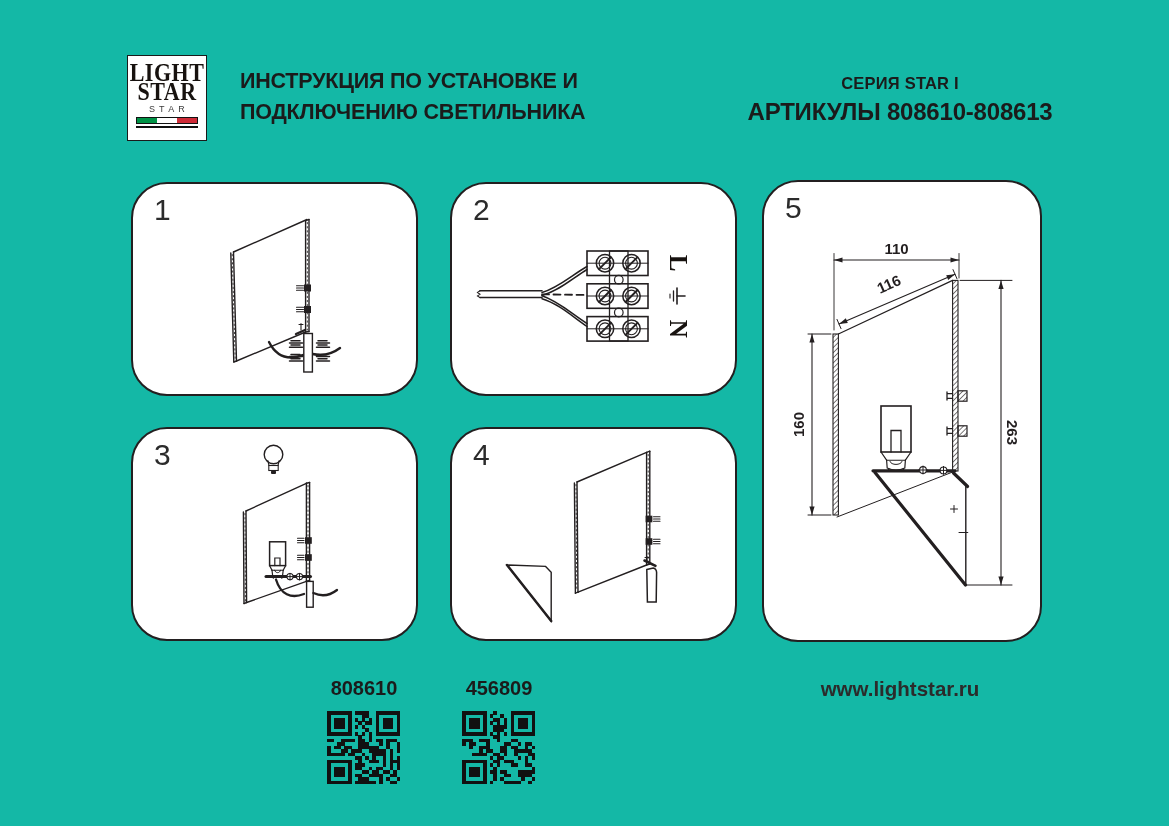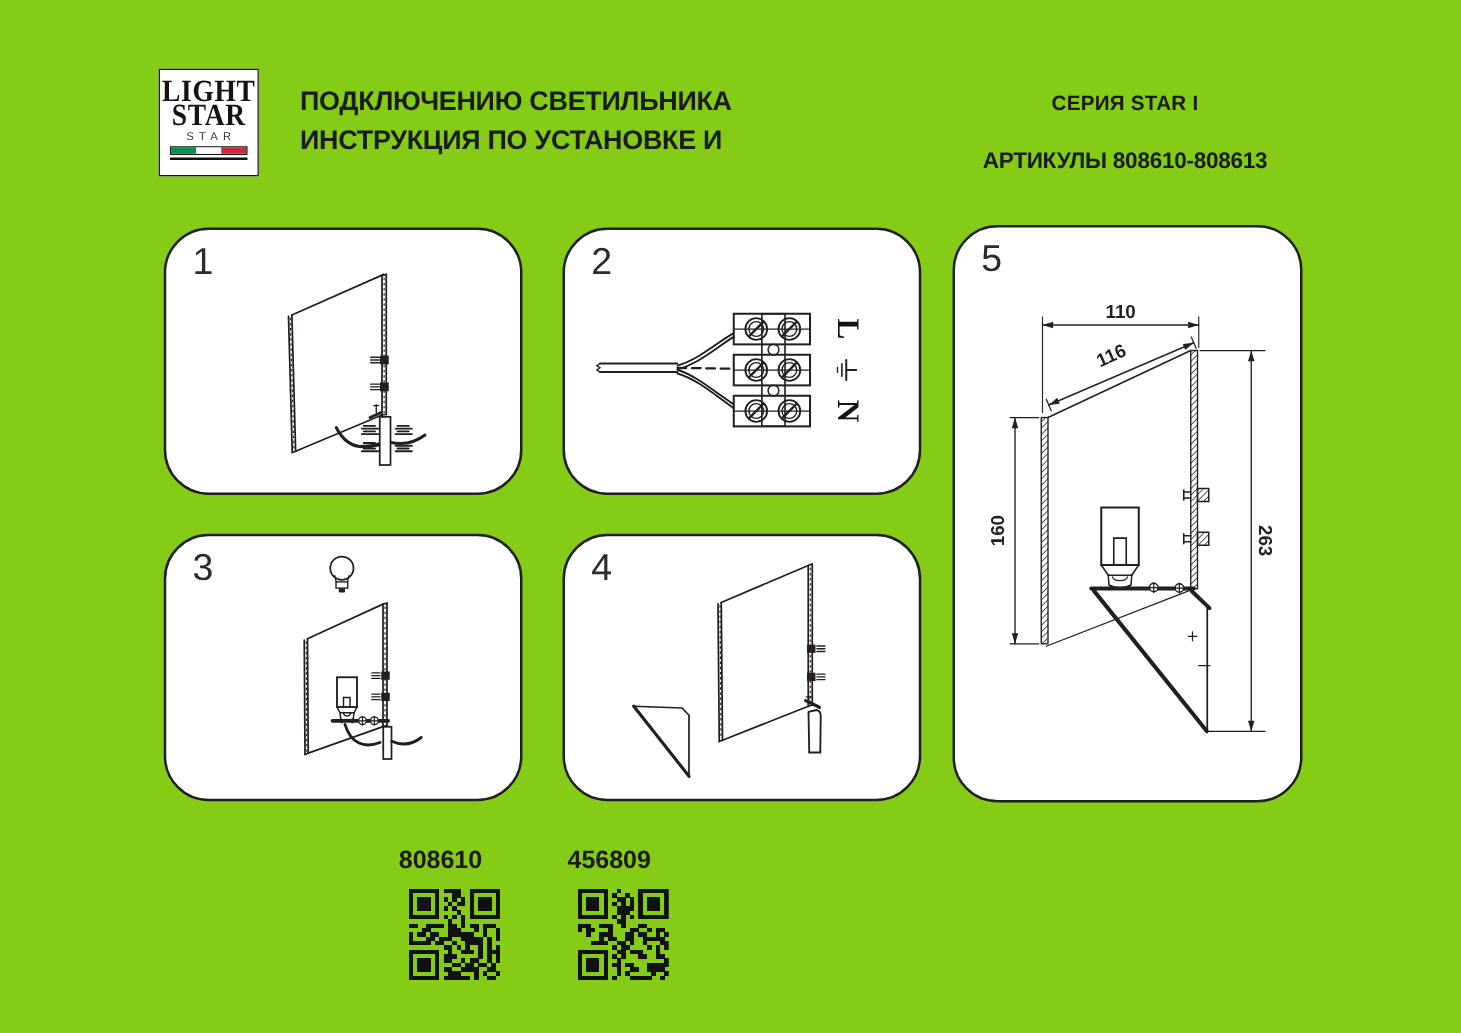--- a/index.html
+++ b/index.html
@@ -1,43 +1,43 @@
 <!DOCTYPE html>
 <html><head>
 <meta charset="utf-8">
 <style>
   html,body{margin:0;padding:0;background:#fff;}
-  .sheet{position:relative;width:1169px;height:826px;background:#84cc16;overflow:hidden;
+  .sheet{position:relative;width:1169px;height:826px;background:#14b8a6;overflow:hidden;
          font-family:"Liberation Sans",sans-serif;color:#231f20;}
   
   .logo-box{position:absolute;left:127px;top:55px;width:80px;height:86px;border:1.6px solid #1a1a1a;
             box-sizing:border-box;display:flex;flex-direction:column;align-items:center;justify-content:flex-start;
             padding-top:7px;background:#fff;}
   .logo-word{font-family:"Liberation Serif",serif;font-weight:700;font-size:22px;line-height:19px;
              letter-spacing:.5px;color:#17120f;transform:scaleY(1.12);}
   .logo-group{font-size:9px;letter-spacing:4.2px;color:#3a3a3a;margin:3px 0 0 4px;}
   .flag{width:62px;height:7px;border:1px solid #111;box-sizing:border-box;display:flex;margin-top:3px;}
   .flag i{flex:1;display:block;}
   .flag-underline{width:62px;height:2.5px;background:#111;margin-top:1.5px;}
   .title{position:absolute;left:240px;top:66px;font-size:21.5px;font-weight:700;line-height:31px;
          color:#1b1b1b;letter-spacing:-.2px;}
   .series-block{position:absolute;left:738px;top:74px;width:324px;text-align:center;color:#1b1b1b;}
   .series-line1{font-size:16.5px;font-weight:700;letter-spacing:.2px;}
-  .series-line2{font-size:18px;font-weight:700;margin-top:25px;letter-spacing:-.2px;}
+  .series-line2{font-size:24px;font-weight:700;margin-top:5px;letter-spacing:-.2px;}
   
   .panel{position:absolute;border:2px solid #231f20;border-radius:36px;background:#fff;box-sizing:border-box;}
   #panel1{left:131px;top:182px;width:287px;height:214px;}
   #panel2{left:450px;top:182px;width:287px;height:214px;}
   #panel3{left:131px;top:427px;width:287px;height:214px;}
   #panel4{left:450px;top:427px;width:287px;height:214px;}
   #panel5{left:762px;top:180px;width:280px;height:462px;}
   .panel-num{position:absolute;left:21px;top:9px;font-size:30px;font-weight:400;color:#2b2b2b;}
   .panel svg{position:absolute;left:0;top:0;}
   
-  .footer-art{position:absolute;top:677px;width:90px;text-align:left;font-size:20px;font-weight:700;color:#1b1b1b;}
+  .footer-art{position:absolute;top:677px;width:90px;text-align:center;font-size:20px;font-weight:700;color:#1b1b1b;}
   #art-left{left:319px;}
   #art-right{left:454px;}
   .qr{position:absolute;top:711px;width:73px;height:73px;}
   #qr-left{left:327px;}
   #qr-right{left:462px;}
   .website{position:absolute;left:795px;top:677px;width:210px;text-align:center;
            font-size:20.5px;font-weight:700;color:#2b2b2b;}
   text{font-family:"Liberation Sans",sans-serif;}
   .dim{font-size:15px;font-weight:700;fill:#231f20;}
   .wire-label{font-family:"Liberation Serif",serif;font-size:25px;font-weight:700;fill:#17120f;}
@@ -53,22 +53,22 @@
     <div class="logo-group">STAR</div>
     <div class="flag">
       <i style="background:#009246"></i>
         <i style="background:#ffffff"></i>
         <i style="background:#ce2b37"></i>
     </div>
     <div class="flag-underline"></div>
   </div>
 
   <div class="title">
+    <div>ИНСТРУКЦИЯ ПО УСТАНОВКЕ И</div>
     <div>ПОДКЛЮЧЕНИЮ СВЕТИЛЬНИКА</div>
-    <div>ИНСТРУКЦИЯ ПО УСТАНОВКЕ И</div>
   </div>
 
   <div class="series-block">
     <div class="series-line1">СЕРИЯ STAR I</div>
     <div class="series-line2">АРТИКУЛЫ 808610-808613</div>
   </div>
 
   <div class="panel" id="panel1">
     <div class="panel-num">1</div>
     <svg width="283" height="210" viewBox="0 0 283 210">
@@ -769,14 +769,15 @@
         <rect x="5" y="20" width="1.06" height="1.06"></rect>
         <rect x="6" y="20" width="1.06" height="1.06"></rect>
         <rect x="8" y="20" width="1.06" height="1.06"></rect>
         <rect x="12" y="20" width="1.06" height="1.06"></rect>
         <rect x="13" y="20" width="1.06" height="1.06"></rect>
         <rect x="14" y="20" width="1.06" height="1.06"></rect>
         <rect x="15" y="20" width="1.06" height="1.06"></rect>
         <rect x="16" y="20" width="1.06" height="1.06"></rect>
         <rect x="19" y="20" width="1.06" height="1.06"></rect>
       </svg></div>
+  <div class="website">www.lightstar.ru</div>
 
 </div>
 
 </body></html>

